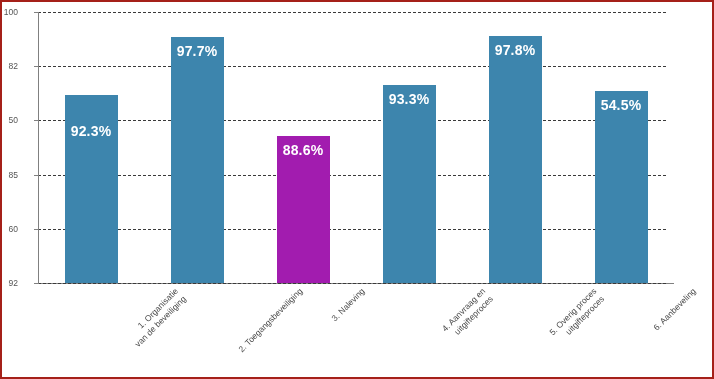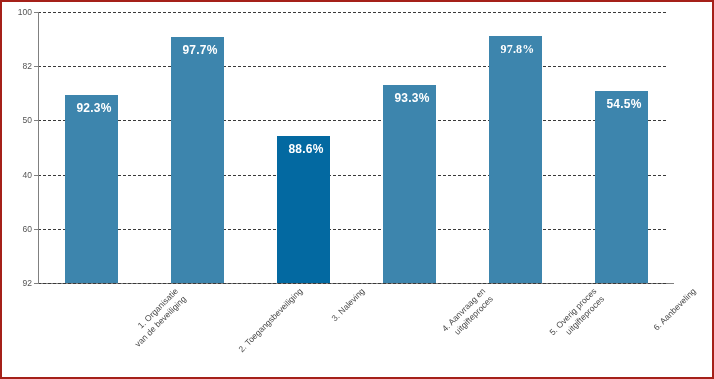--- a/index.html
+++ b/index.html
@@ -57,21 +57,21 @@
   .tick-mark {
     position: absolute;
     left: -4px;
     width: 5px;
     height: 0px;
     border-top: 1px solid #808080;
   }
   .tick-label {
     position: absolute;
     right: 100%;
-    margin-right: 6px;
+    margin-right: 20px;
     transform: translateY(-50%);
     font-size: 8.5px;
     color: #555555;
     white-space: nowrap;
     line-height: 1;
   }
   .tick-row {
     position: absolute;
     left: 0;
     width: 100%;
@@ -79,24 +79,25 @@
   }
   
   .bar {
     position: absolute;
     background: #3d85ad;
     box-sizing: border-box;
   }
   .bar-value {
     position: absolute;
     top: 7px;
-    left: 12px;
+    left: 0;
     width: 100%;
+    text-align: center;
     color: #ffffff;
-    font-size: 12px;
+    font-size: 14px;
     font-weight: bold;
     letter-spacing: 0.2px;
     line-height: 1;
     white-space: nowrap;
   }
   
   #x-labels {
     position: absolute;
     left: 36px;
     top: 284px;
@@ -133,53 +134,53 @@
           <div class="tick-label">92</div>
         </div>
         <div class="tick-row" style="top: 216.8px;">
           <div class="gridline"></div>
           <div class="tick-mark"></div>
           <div class="tick-label">60</div>
         </div>
         <div class="tick-row" style="top: 162.6px;">
           <div class="gridline"></div>
           <div class="tick-mark"></div>
-          <div class="tick-label">40</div>
+          <div class="tick-label">85</div>
         </div>
         <div class="tick-row" style="top: 108.4px;">
           <div class="gridline"></div>
           <div class="tick-mark"></div>
           <div class="tick-label">50</div>
         </div>
         <div class="tick-row" style="top: 54.2px;">
           <div class="gridline"></div>
           <div class="tick-mark"></div>
           <div class="tick-label">82</div>
         </div>
         <div class="tick-row" style="top: 0px;">
           <div class="gridline"></div>
           <div class="tick-mark"></div>
           <div class="tick-label">100</div>
         </div>
       </div>
     <div id="bars">
         <div class="bar" style="left: 26.5px; top: 83.468px; width: 53px; height: 187.532px; background: rgb(61, 133, 173);">
-          <div class="bar-value" style="color: rgb(255, 255, 255);">92.3%</div>
+          <div class="bar-value" style="color: rgb(255, 255, 255); margin-top: 22px;">92.3%</div>
         </div>
         <div class="bar" style="left: 132.5px; top: 24.932px; width: 53px; height: 246.068px; background: rgb(61, 133, 173);">
           <div class="bar-value" style="color: rgb(255, 255, 255);">97.7%</div>
         </div>
-        <div class="bar" style="left: 238.5px; top: 123.576px; width: 53px; height: 147.424px; background: #0369a1;">
+        <div class="bar" style="left: 238.5px; top: 123.576px; width: 53px; height: 147.424px; background: #a21caf;">
           <div class="bar-value" style="color: rgb(255, 255, 255);">88.6%</div>
         </div>
         <div class="bar" style="left: 344.5px; top: 72.628px; width: 53px; height: 198.372px; background: rgb(61, 133, 173);">
           <div class="bar-value" style="color: rgb(255, 255, 255);">93.3%</div>
         </div>
         <div class="bar" style="left: 450.5px; top: 23.848px; width: 53px; height: 247.152px; background: rgb(61, 133, 173);">
-          <div class="bar-value" style="color: rgb(255, 255, 255); font-family: Liberation Serif, serif;">97.8%</div>
+          <div class="bar-value" style="color: rgb(255, 255, 255);">97.8%</div>
         </div>
         <div class="bar" style="left: 556.5px; top: 79.132px; width: 53px; height: 191.868px; background: rgb(61, 133, 173);">
           <div class="bar-value" style="color: rgb(255, 255, 255);">54.5%</div>
         </div>
       </div>
 
   </div>
 
   <div id="x-labels">
       <div class="x-label" style="left: 67px;">

